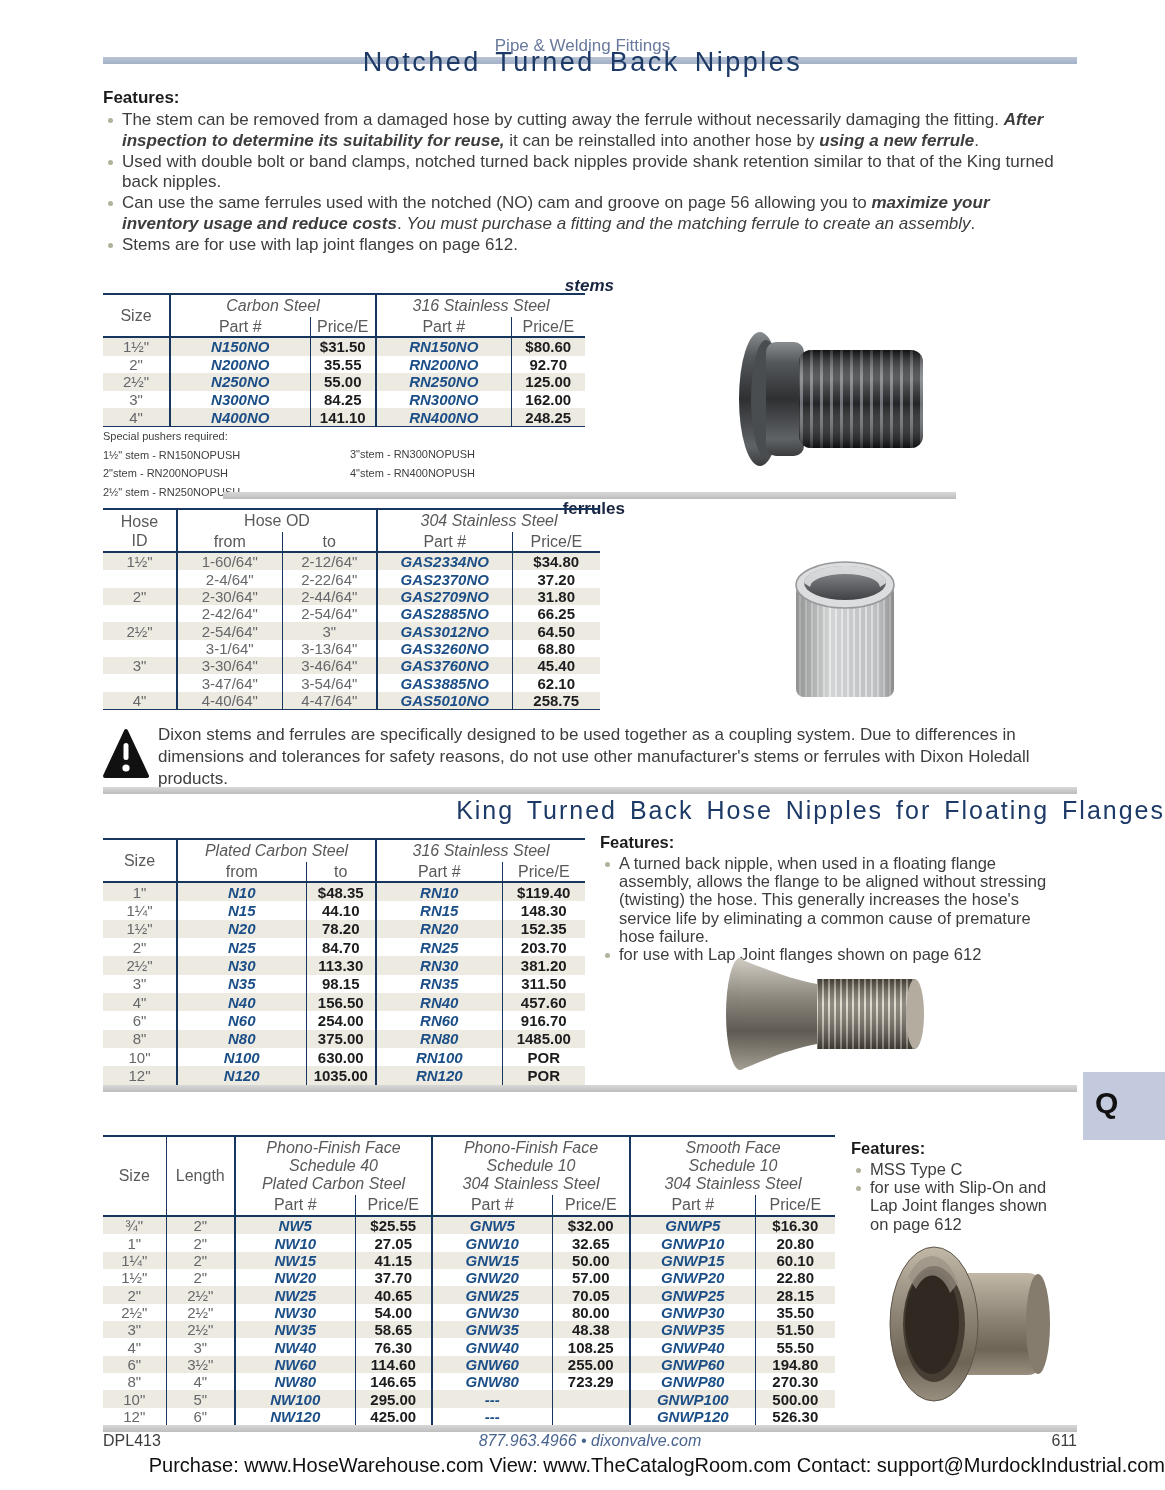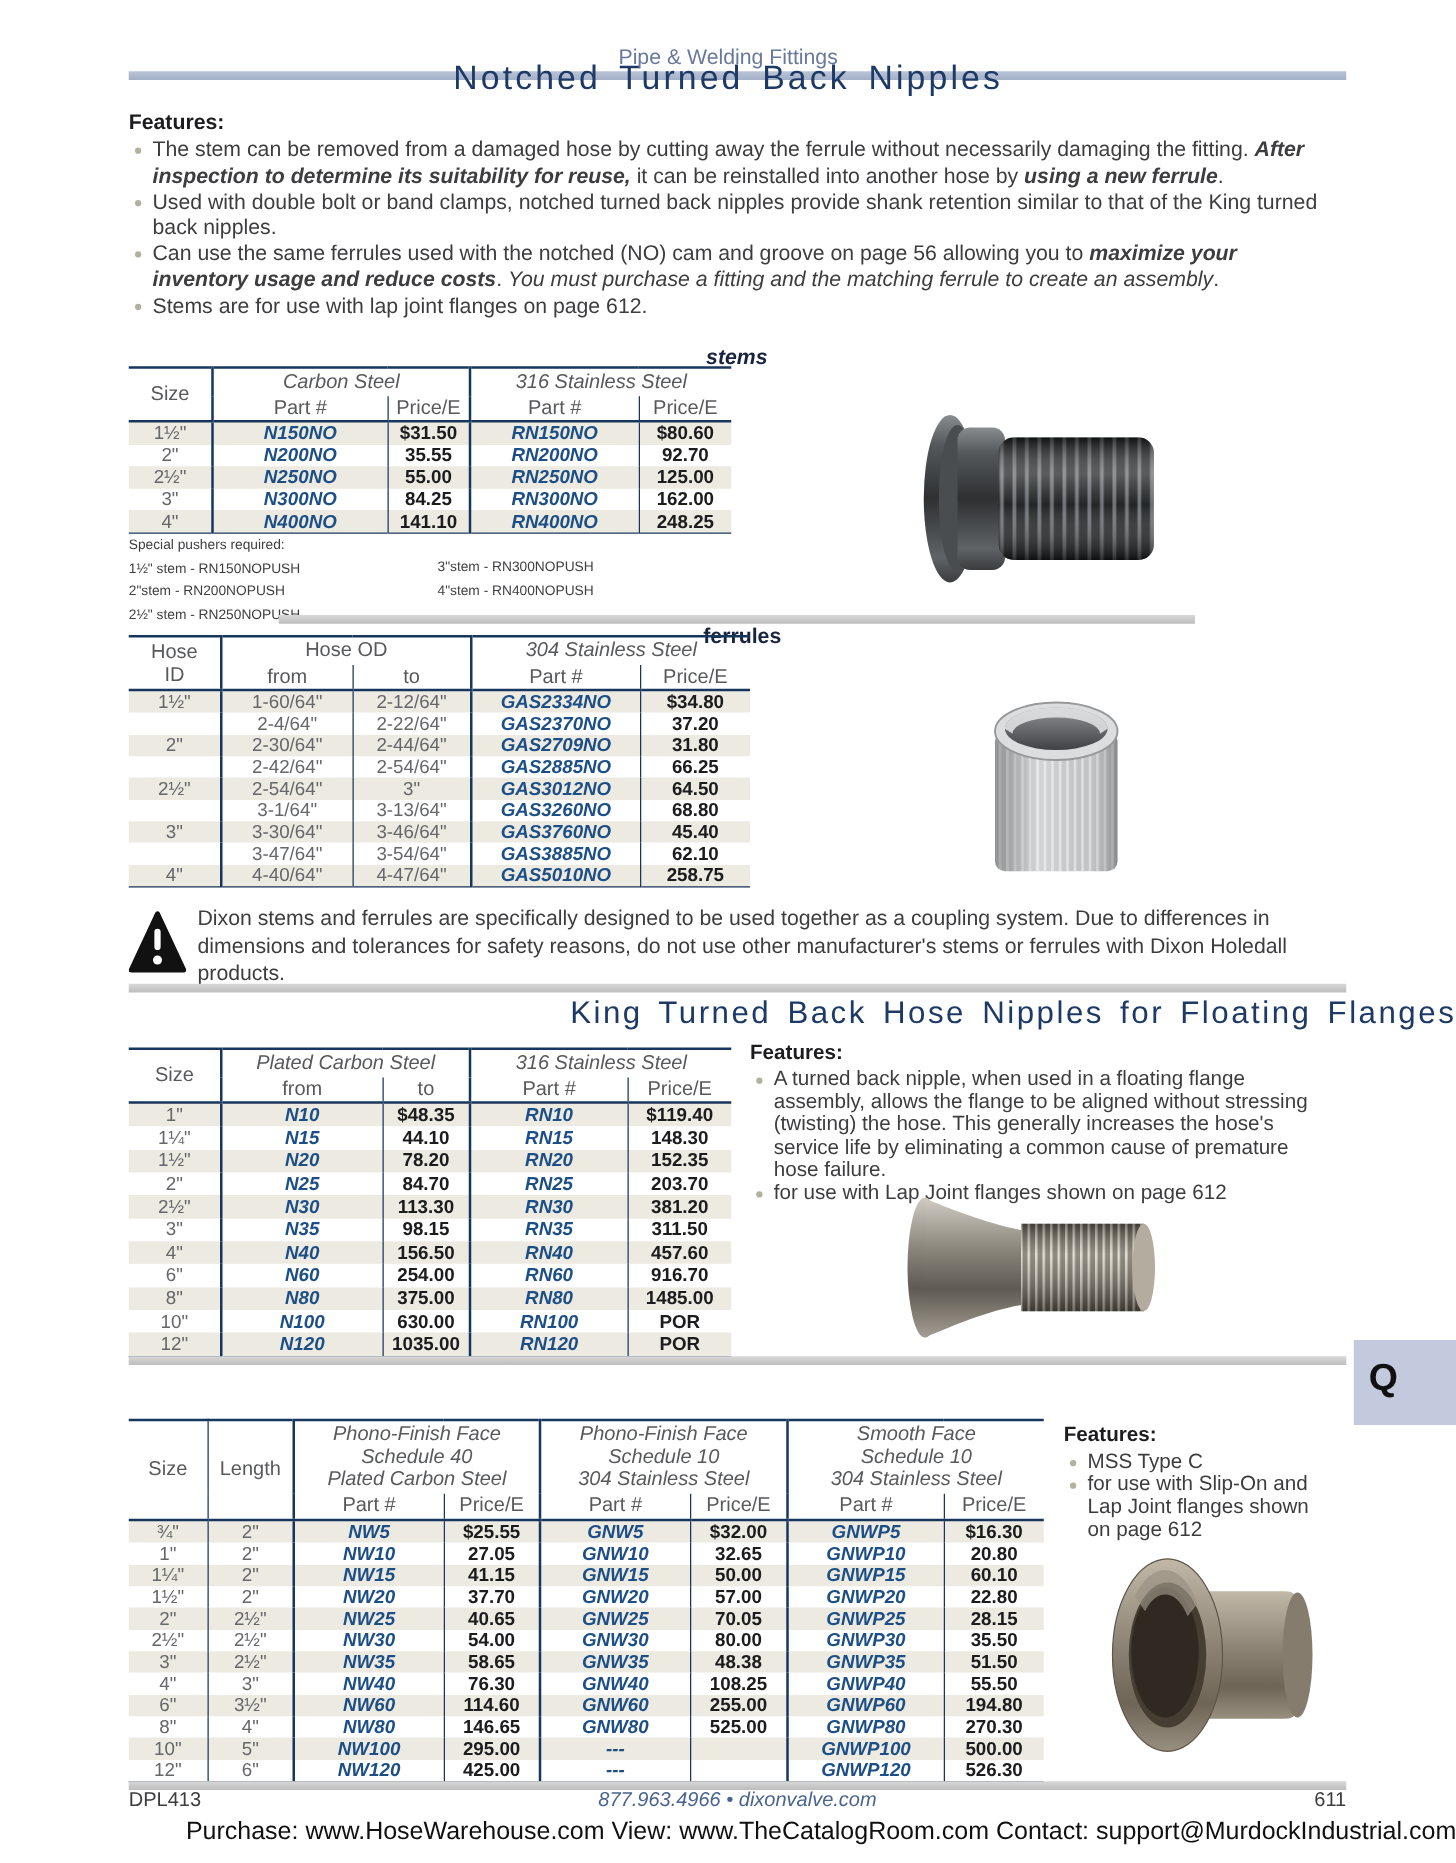--- a/index.html
+++ b/index.html
@@ -650,21 +650,21 @@
           <td class="part b2l">GNWP60</td>
           <td class="price b1l">194.80</td>
         </tr>
 
         <tr>
           <td class="size">8"</td>
           <td class="size b1l">4"</td>
           <td class="part b2l">NW80</td>
           <td class="price b1l">146.65</td>
           <td class="part b2l">GNW80</td>
-          <td class="price b1l">525.00</td>
+          <td class="price b1l">723.29</td>
           <td class="part b2l">GNWP80</td>
           <td class="price b1l">270.30</td>
         </tr>
 
         <tr>
           <td class="size">10"</td>
           <td class="size b1l">5"</td>
           <td class="part b2l">NW100</td>
           <td class="price b1l">295.00</td>
           <td class="part b2l">---</td>

